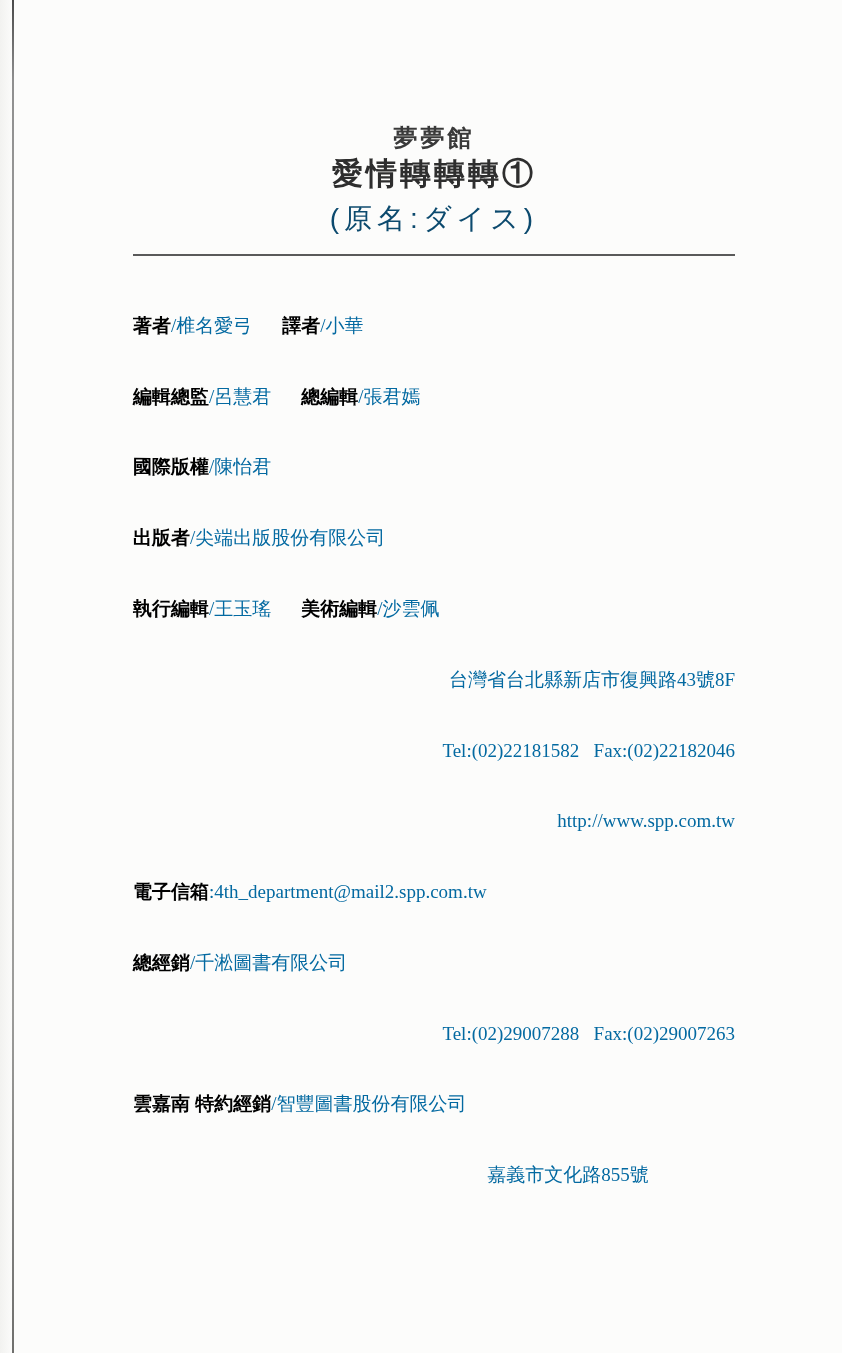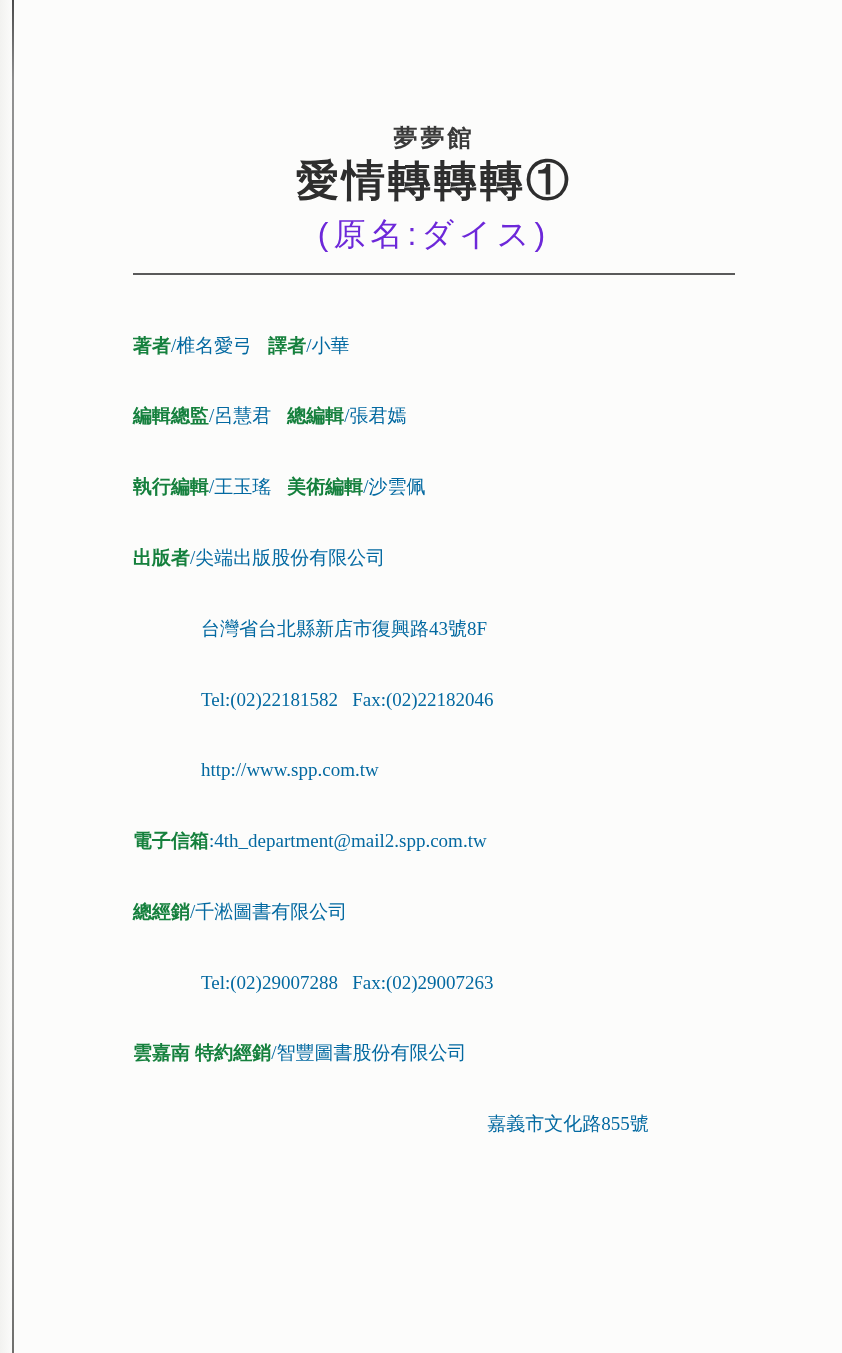--- a/index.html
+++ b/index.html
@@ -20,32 +20,32 @@
   .scan-shade{
     position:absolute;left:0;top:0;width:12px;height:1353px;
     background:linear-gradient(90deg,#f2f2f0,#fbfbfa);
   }
   .content{
     position:absolute;left:133px;top:0;width:602px;
   }
   
   .title-block{padding-top:122px;text-align:center;}
   .brand{font-size:24px;font-weight:700;color:#3a3a3a;letter-spacing:3px;}
-  .main-title{font-size:43px;font-weight:700;color:#2e2e2e;letter-spacing:3px;line-height:1.15;margin-top:2px;}
-  .orig-title{font-size:32px;color:#6d28d9;letter-spacing:5px;margin-top:8px;}
+  .main-title{font-size:31px;font-weight:700;color:#2e2e2e;letter-spacing:3px;line-height:1.15;margin-top:2px;}
+  .orig-title{font-size:28px;color:#0c4a6e;letter-spacing:5px;margin-top:8px;}
   
   .rule{height:2px;background:#5a5a5a;width:602px;}
   .rule1{margin-top:16px;}
   
   .credits{margin-top:11px;font-size:19px;line-height:23.6px;white-space:pre-wrap;}
   .cr{min-height:23.6px;}
-  .cl{font-weight:700;color:#15803d;}
-  .cl2:not(:empty){margin-left:16px;}
+  .cl{font-weight:700;color:#000000;}
+  .cl2:not(:empty){margin-left:30px;}
   .cv{color:#0369a1;font-family:"Liberation Serif", serif;}
-  .in1{padding-left:68px;}
+  .in1{padding-left:68px;text-align:right;}
   .in2{padding-left:268px;text-align:center;}
   .in3{padding-left:300px;}
 </style>
 </head>
 <body>
 
 <div class="page">
   <div class="scan-shade"></div>
   <div class="scan-edge"></div>
 
@@ -55,22 +55,23 @@
       <div class="brand">夢夢館</div>
       <div class="main-title">愛情轉轉轉①</div>
       <div class="orig-title">(原名:ダイス)</div>
     </div>
 
     <div class="rule rule1"></div>
 
     <div class="credits">
       <div class="cr"><span class="cl">著者</span><span class="cv">/椎名愛弓</span><span class="cl cl2">譯者</span><span class="cv">/小華</span></div>
       <div class="cr"><span class="cl">編輯總監</span><span class="cv">/呂慧君</span><span class="cl cl2">總編輯</span><span class="cv">/張君嫣</span></div>
+      <div class="cr"><span class="cl">國際版權</span><span class="cv">/陳怡君</span></div>
+      <div class="cr"><span class="cl">出版者</span><span class="cv">/尖端出版股份有限公司</span></div>
       <div class="cr"><span class="cl">執行編輯</span><span class="cv">/王玉瑤</span><span class="cl cl2">美術編輯</span><span class="cv">/沙雲佩</span></div>
-      <div class="cr"><span class="cl">出版者</span><span class="cv">/尖端出版股份有限公司</span></div>
       <div class="cr in1"><span class="cv">台灣省台北縣新店市復興路43號8F</span></div>
       <div class="cr in1"><span class="cv">Tel:(02)22181582   Fax:(02)22182046</span></div>
       <div class="cr in1"><span class="cv">http://www.spp.com.tw</span></div>
       <div class="cr"><span class="cl">電子信箱</span><span class="cv">:4th_department@mail2.spp.com.tw</span></div>
       <div class="cr"><span class="cl">總經銷</span><span class="cv">/千淞圖書有限公司</span></div>
       <div class="cr in1"><span class="cv">Tel:(02)29007288   Fax:(02)29007263</span></div>
       <div class="cr"><span class="cl">雲嘉南 特約經銷</span><span class="cv">/智豐圖書股份有限公司</span></div>
       <div class="cr in2"><span class="cv">嘉義市文化路855號</span></div>
       
     </div>

